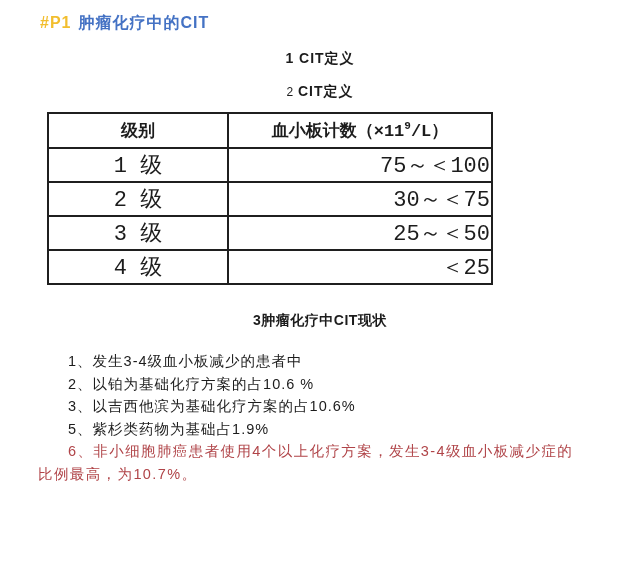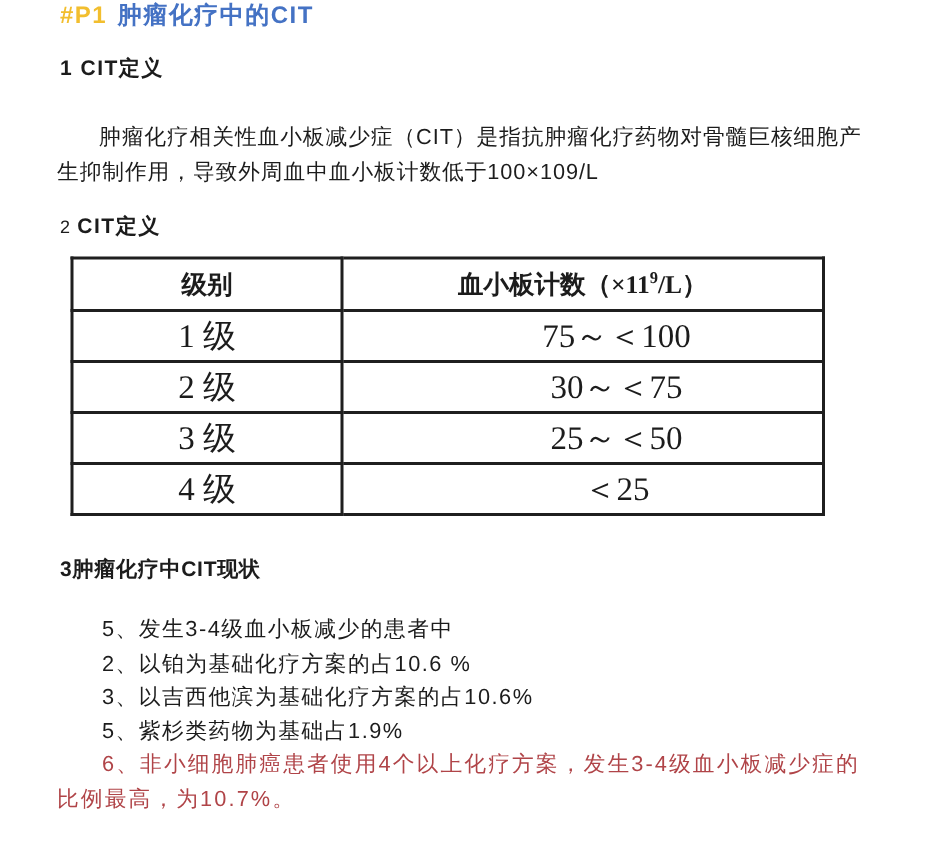--- a/index.html
+++ b/index.html
@@ -12,60 +12,62 @@
   html,body{margin:0;padding:0;background:#ffffff;}
   body{width:617px;height:564px;overflow:hidden;}
   .page{
     position:relative;
     width:617px;height:564px;
     background:#ffffff;
     color:var(--text-color);
     font-family:"Liberation Sans", sans-serif;
   }
   .doc-title{
+    padding-top:13px;
     margin-left:40px;
     font-size:16px;
     font-weight:bold;
     letter-spacing:1px;
   }
   .doc-title .tag{color:var(--tag-color);}
   .doc-title .title-text{color:var(--title-blue);margin-left:7px;}
   .h-sec{
-    margin-left:40px;
+    margin-left:23px;
     font-weight:bold;
     font-size:14px;
     letter-spacing:1px;
     color:var(--text-color);
+    text-align:center;
   }
   .h1{margin-top:16px;}
   .h2{margin-top:15px;}
   .h2 .h-num{font-size:12px;font-weight:normal;letter-spacing:0;}
   .h3{margin-top:27px;letter-spacing:0.5px;}
   .para{
     margin:26px 32px 0 38px;
     font-size:14.5px;
     line-height:23px;
     letter-spacing:0.6px;
     text-indent:28px;
   }
   table.grading{
     margin:11px 0 0 47px;
-    width:503px;
+    width:446px;
     border-collapse:collapse;
-    font-family:Liberation Serif, serif;
+    font-family:Liberation Mono, monospace;
     table-layout:fixed;
   }
   table.grading th, table.grading td{
     border:2px solid var(--table-border);
     vertical-align:middle;
   }
   table.grading th{height:31px;font-size:17px;font-weight:bold;text-align:center;}
   table.grading td{height:29px;font-size:22px;}
   table.grading .c1{width:176px;text-align:center;}
-  table.grading td.c2{padding-left:46px;text-align:center;}
+  table.grading td.c2{padding-left:46px;text-align:right;}
   table.grading sup{font-size:11px;}
   .list{
     margin:20px 0 0 68px;
     font-size:14.5px;
     letter-spacing:1px;
   }
   .list-item{line-height:22.5px;}
   .highlight{
     margin:0 28px 0 38px;
     color:var(--highlight-red);
@@ -79,21 +81,20 @@
 <body>
 
 <div class="page">
 
   <div class="doc-title">
     <span class="tag">#P1</span><span class="title-text">肿瘤化疗中的CIT</span>
   </div>
 
   <div class="h-sec h1">1 CIT定义</div>
 
-  <p class="para">肿瘤化疗相关性血小板减少症（CIT）是指抗肿瘤化疗药物对骨髓巨核细胞产生抑制作用，导致外周血中血小板计数低于100×109/L</p>
 
   <div class="h-sec h2">
     <span class="h-num">2</span>
     <span>CIT定义</span>
   </div>
 
   <table class="grading">
     <thead>
       <tr>
         <th class="c1">级别</th>
@@ -119,21 +120,21 @@
   <tr>
     <td class="c1">4 级</td>
     <td class="c2">＜25</td>
   </tr>
 </tbody>
   </table>
 
   <div class="h-sec h3">3肿瘤化疗中CIT现状</div>
 
   <div class="list" id="status-list">
-  <div class="list-item">5、发生3-4级血小板减少的患者中</div>
+  <div class="list-item">1、发生3-4级血小板减少的患者中</div>
 
   <div class="list-item">2、以铂为基础化疗方案的占10.6 %</div>
 
   <div class="list-item">3、以吉西他滨为基础化疗方案的占10.6%</div>
 
 
   <div class="list-item">5、紫杉类药物为基础占1.9%</div>
 </div>
 
   <p class="highlight">6、非小细胞肺癌患者使用4个以上化疗方案，发生3-4级血小板减少症的比例最高，为10.7%。</p>

